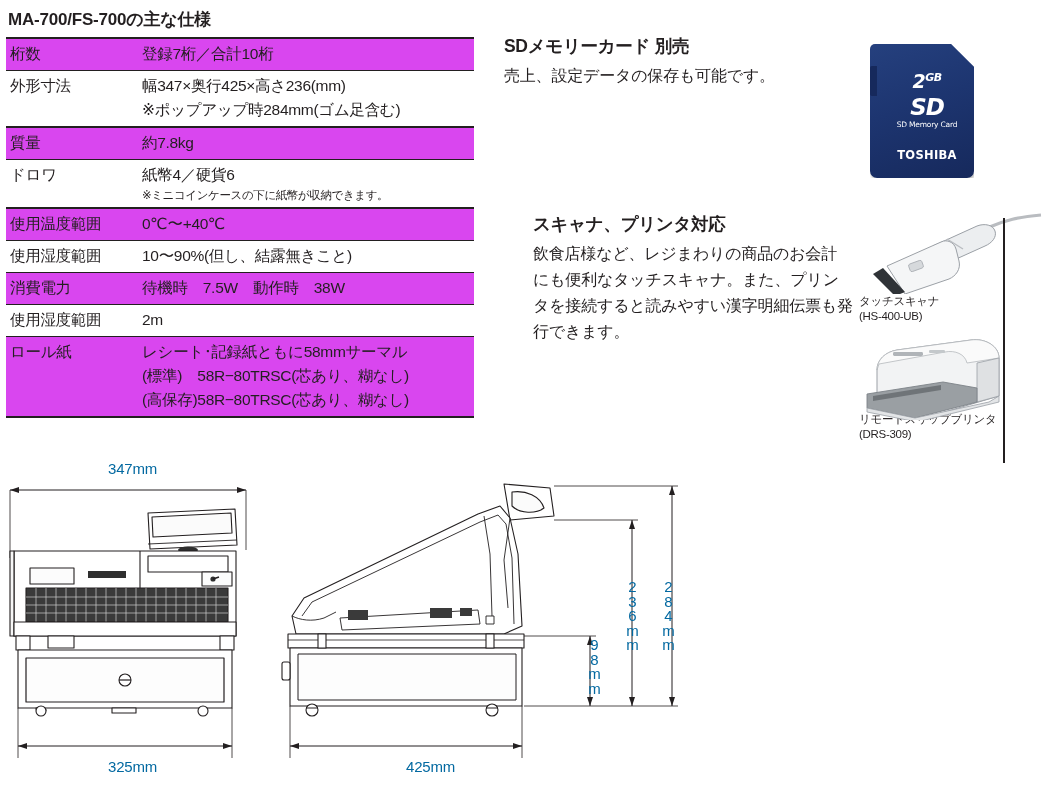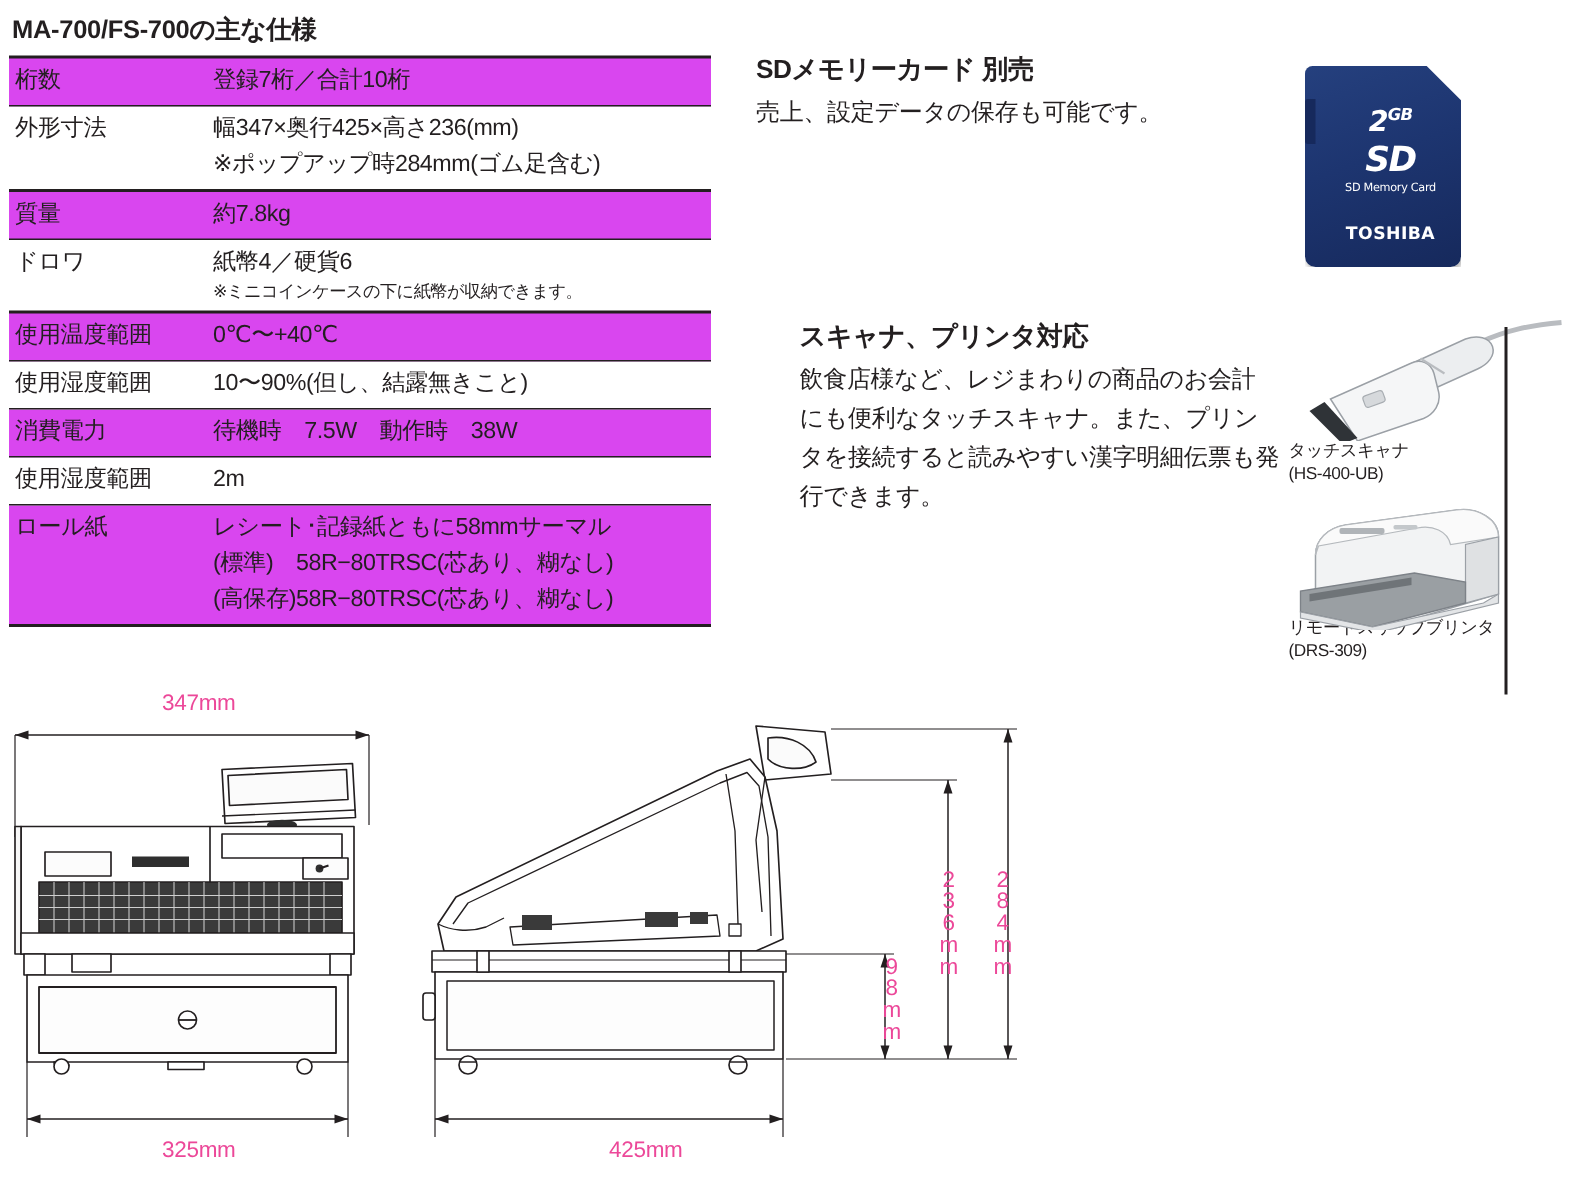--- a/index.html
+++ b/index.html
@@ -166,21 +166,21 @@
     position: absolute;
     left: 0;
     top: 458px;
     width: 1051px;
     height: 334px;
   }
   .dim-label {
     position: absolute;
     font-size: 15px;
     letter-spacing: -0.2px;
-    color: #ec4899;
+    color: #0369a1;
     white-space: nowrap;
   }
   .dim-label.vert {
     writing-mode: vertical-rl;
     text-orientation: upright;
     letter-spacing: -2.5px;
   }
 </style>
 </head>
 <body>

